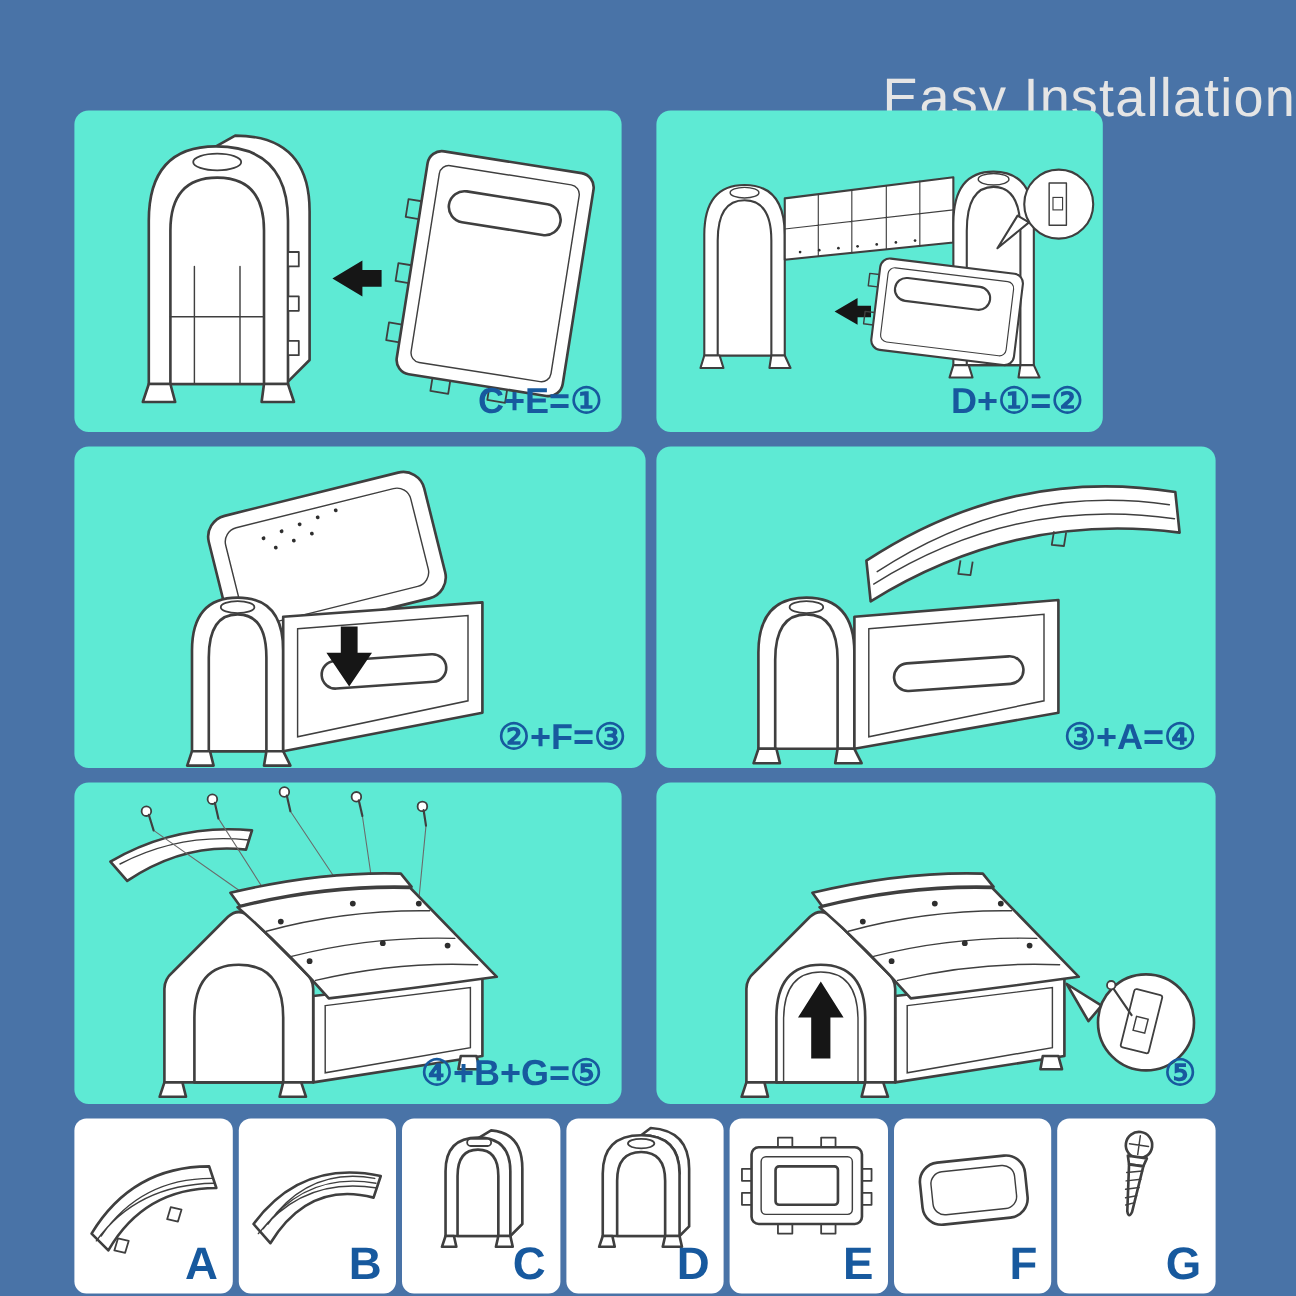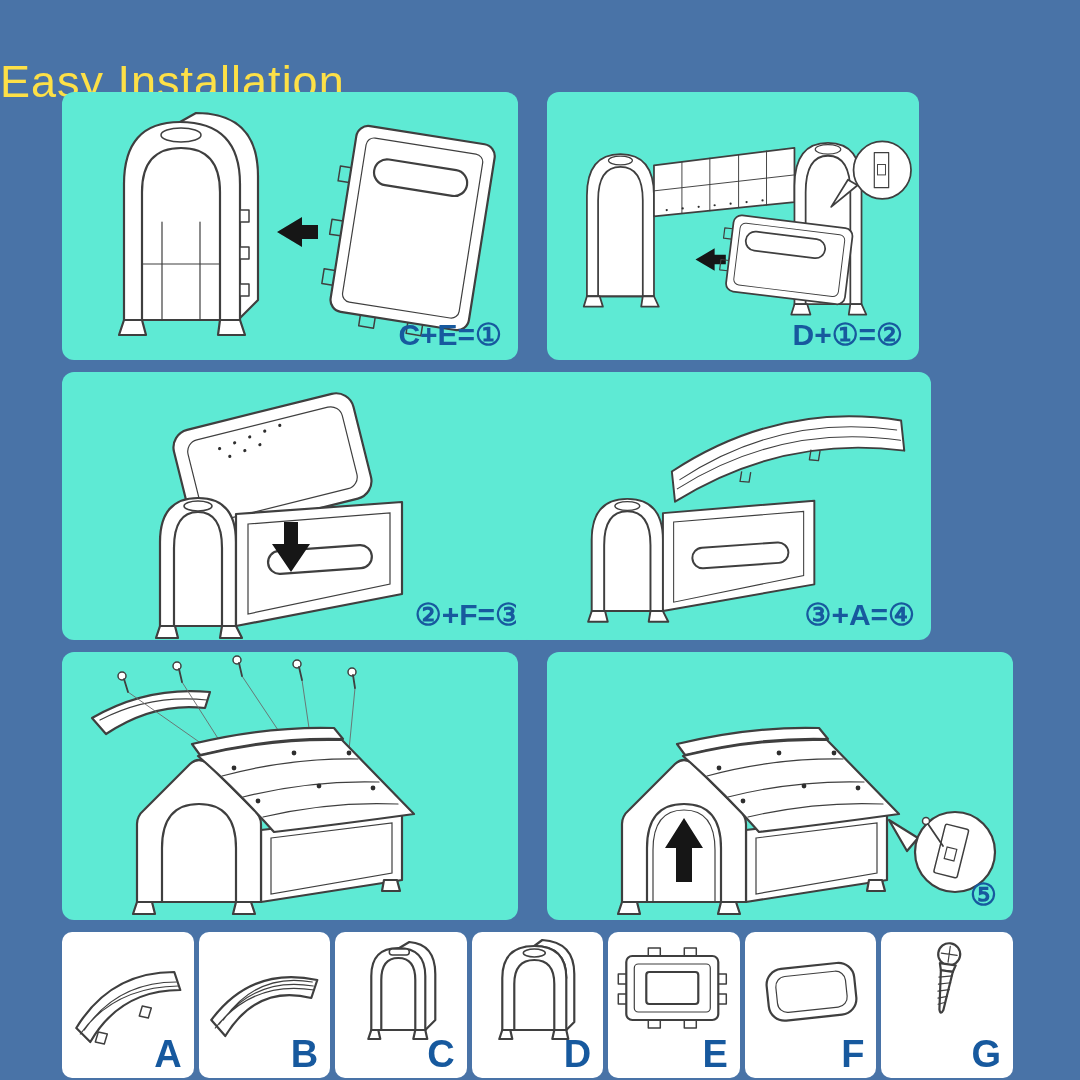--- a/index.html
+++ b/index.html
@@ -1,26 +1,26 @@
 <!DOCTYPE html>
 <html><head>
 <meta charset="utf-8">
 <style>
   html,body{margin:0;padding:0;width:1080px;height:1080px;}
   body{background:#4973A7;font-family:"Liberation Sans",sans-serif;position:relative;overflow:hidden;}
-  .title{position:absolute;top:26px;left:0;width:100%;text-align:left;color:#fde047;
+  .title{position:absolute;top:26px;left:0;width:100%;text-align:right;color:#e5e5e5;
          font-size:45px;font-weight:500;letter-spacing:1px;}
   .panel{position:absolute;background:#5eead4;border-radius:12px;overflow:hidden;}
   .art{position:absolute;left:0;top:0;width:100%;height:100%;}
   .step-label{position:absolute;right:16px;bottom:8px;color:#17599E;font-size:30px;font-weight:700;}
   .part-label{position:absolute;right:12px;bottom:2px;color:#17599E;font-size:38px;font-weight:600;}
   #s1{left:62px;top:92px;width:456px;height:268px;}
   #s2{left:547px;top:92px;width:372px;height:268px;}
   #s3{left:62px;top:372px;width:476px;height:268px;}
-  #s4{left:516px;top:372px;width:415px;height:268px;}
+  #s4{left:547px;top:372px;width:466px;height:268px;}
   #s5{left:62px;top:652px;width:456px;height:268px;}
   #s6{left:547px;top:652px;width:466px;height:268px;}
   .parts-row{position:absolute;left:62px;top:932px;width:951px;height:146px;display:flex;gap:5px;}
   .part-panel{position:relative;flex:1;background:#fff;border-radius:10px;overflow:hidden;}
   
   .ln{fill:#fff;stroke:#3f3f3f;stroke-width:2.2;stroke-linejoin:round;stroke-linecap:round;}
   .ln15{fill:#fff;stroke:#3f3f3f;stroke-width:1.5;stroke-linejoin:round;}
   .thin{fill:none;stroke:#3f3f3f;stroke-width:1.2;stroke-linecap:round;}
   .tab{fill:none;stroke:#3f3f3f;stroke-width:1.5;stroke-linejoin:round;}
   .s18{fill:none;stroke:#3f3f3f;stroke-width:1.8;stroke-linecap:round;}
@@ -186,20 +186,21 @@
           <circle class="dot" cx="232" cy="101" r="2.4"></circle>
         <circle class="dot" cx="287" cy="101" r="2.4"></circle>
           <circle class="dot" cx="196" cy="149" r="2.4"></circle>
         <circle class="dot" cx="257" cy="134" r="2.4"></circle>
           <circle class="dot" cx="311" cy="136" r="2.4"></circle>
         <path class="ln" d="M75 250 L71 262 L93 262 L90 250 Z"></path>
         <path class="ln" d="M174 250 L171 262 L193 262 L189 250 Z"></path>
         <path class="ln" d="M322 228 L320 239 L338 239 L335 228 Z"></path>
       </g>
     </svg>
+    <div class="step-label">④+B+G=⑤</div>
   </div>
 
   <div class="panel" id="s6">
     <svg class="art" viewBox="0 0 466 268">
       <g>
         <path class="ln" d="M138 103 Q210 85 281 87 L272 76 Q205 74 130 92 Z"></path>
         <path class="ln" d="M199 250 L199 178 L340 162 L340 228 Z"></path>
         <path class="thin" d="M209 186 L330 171 L330 221 L209 242 Z"></path>
         <path class="ln" d="M75 250 L75 172 Q75 164 82 158 L128 112 Q137 104 146 112 L192 158 Q199 164 199 172 L199 250 Z"></path>
         <path class="ln" d="M100 250 L100 196 Q100 152 137 152 Q174 152 174 196 L174 250 Z"></path>

